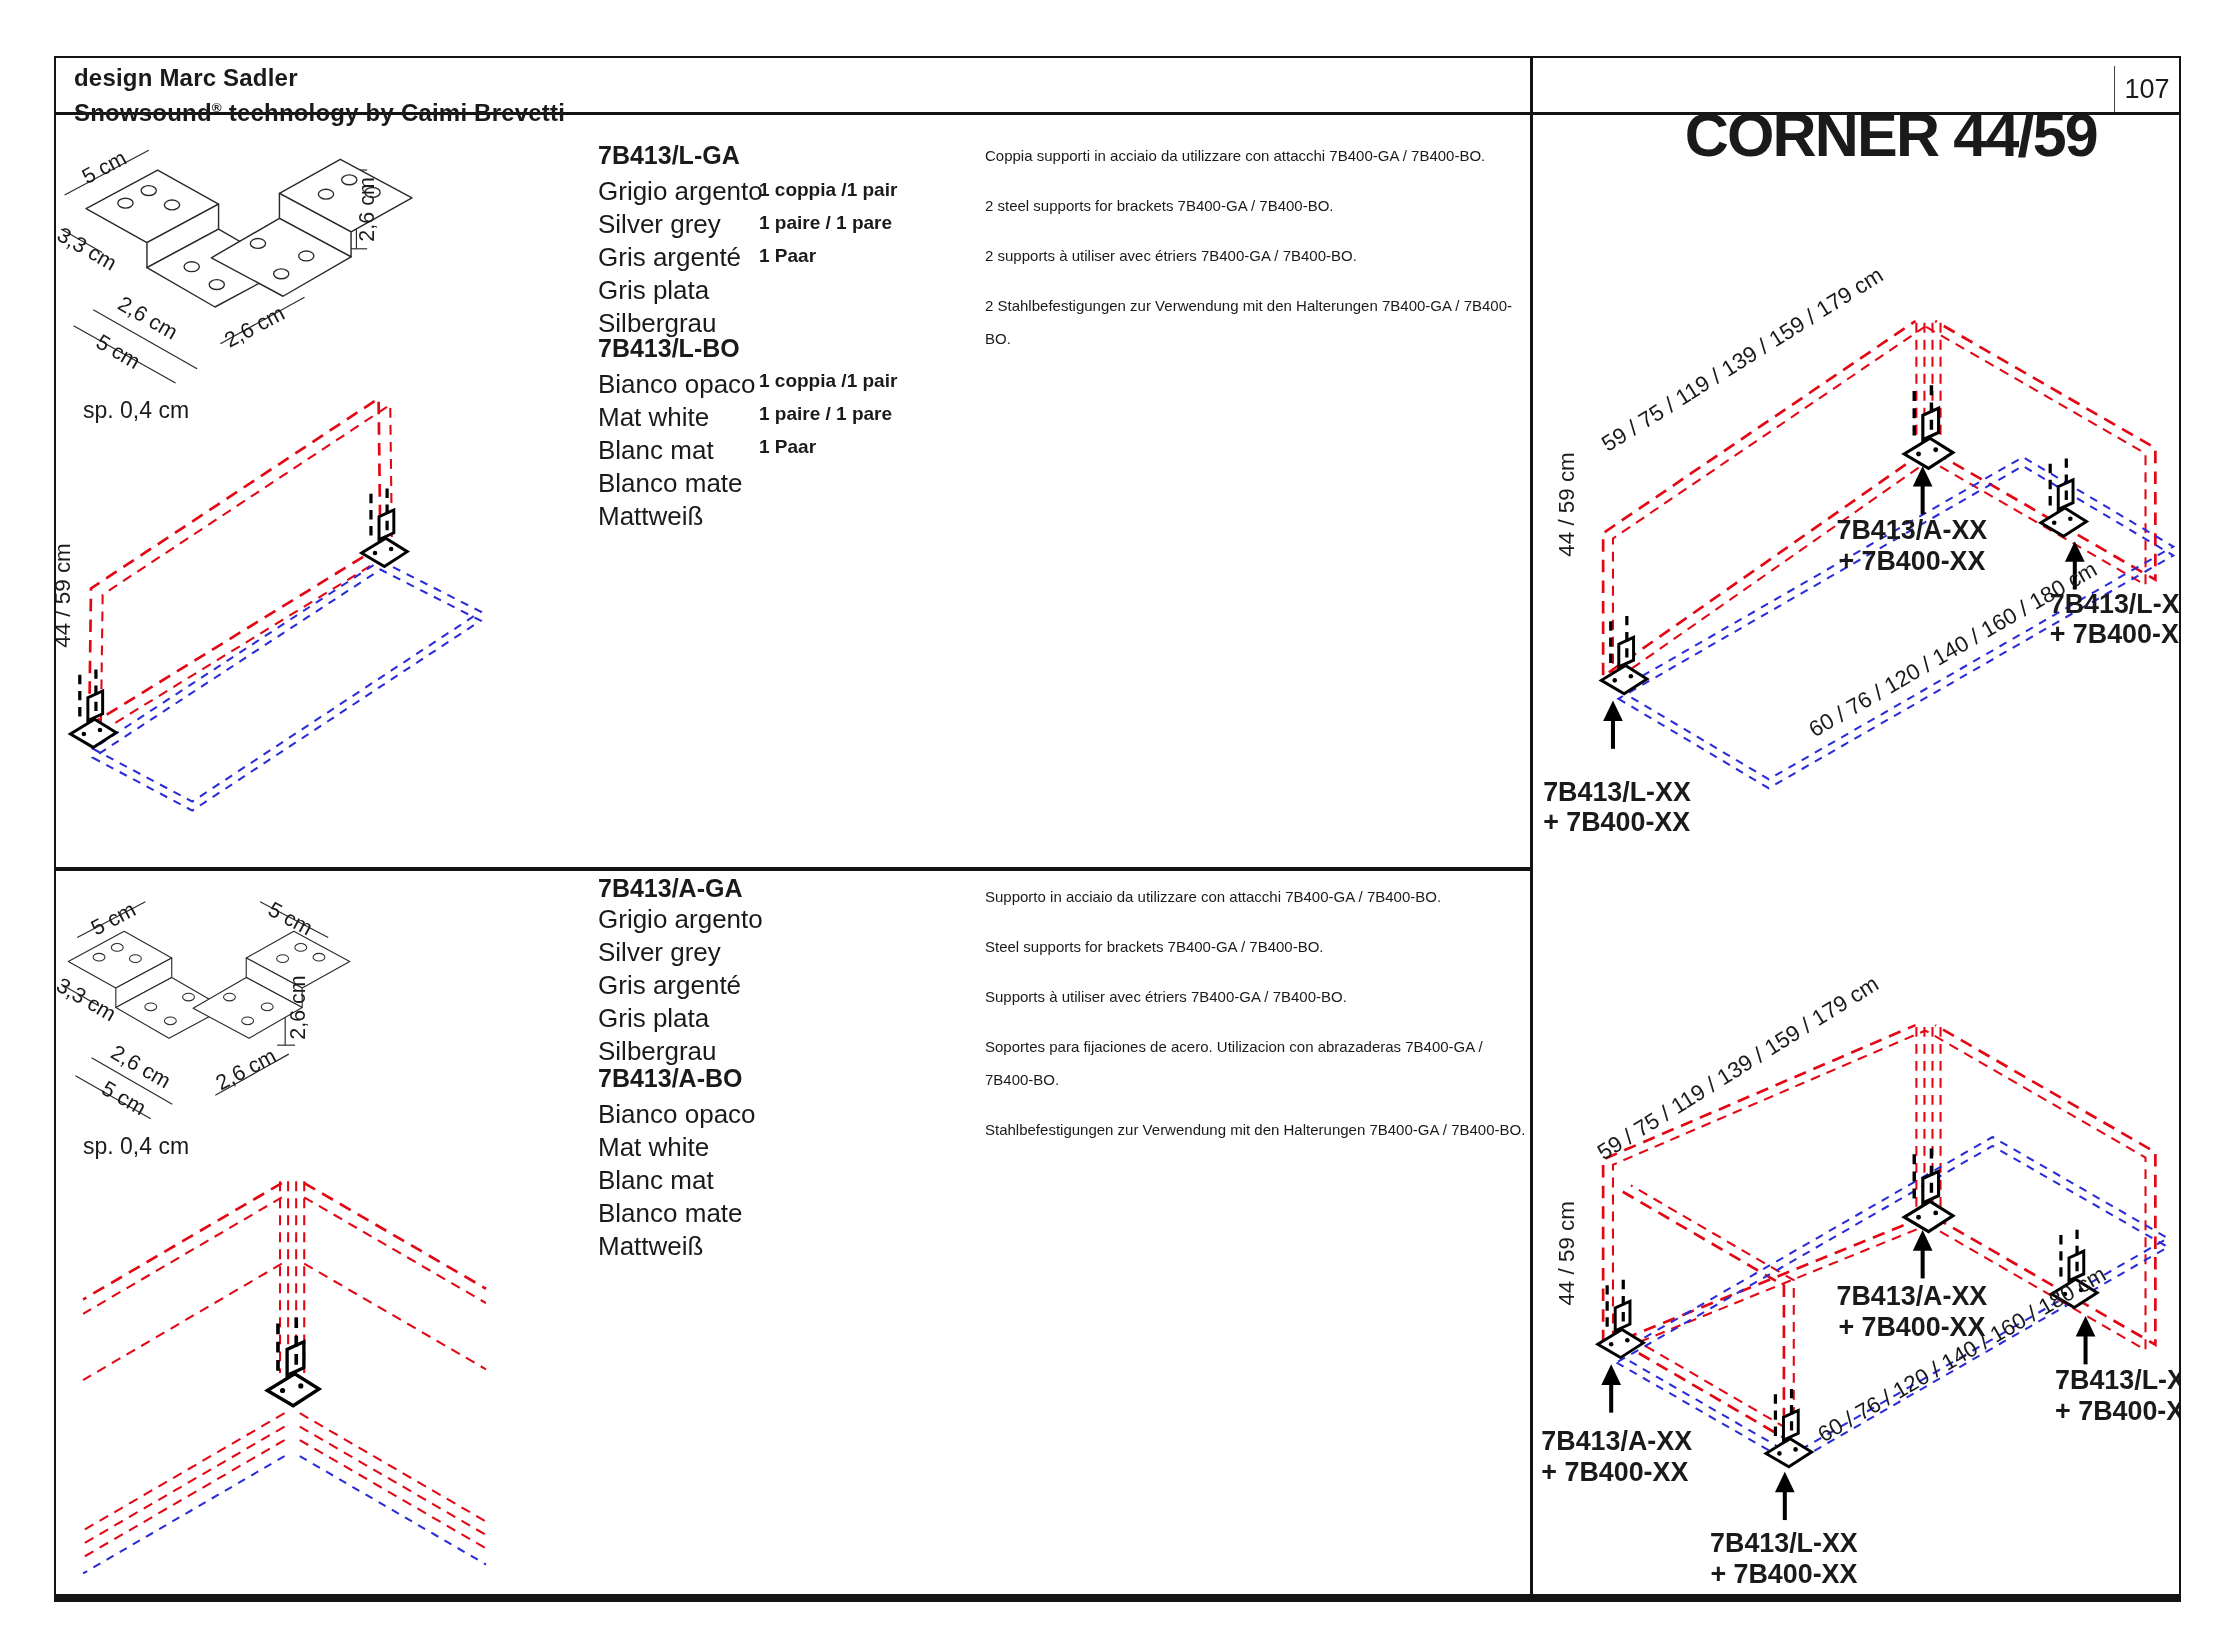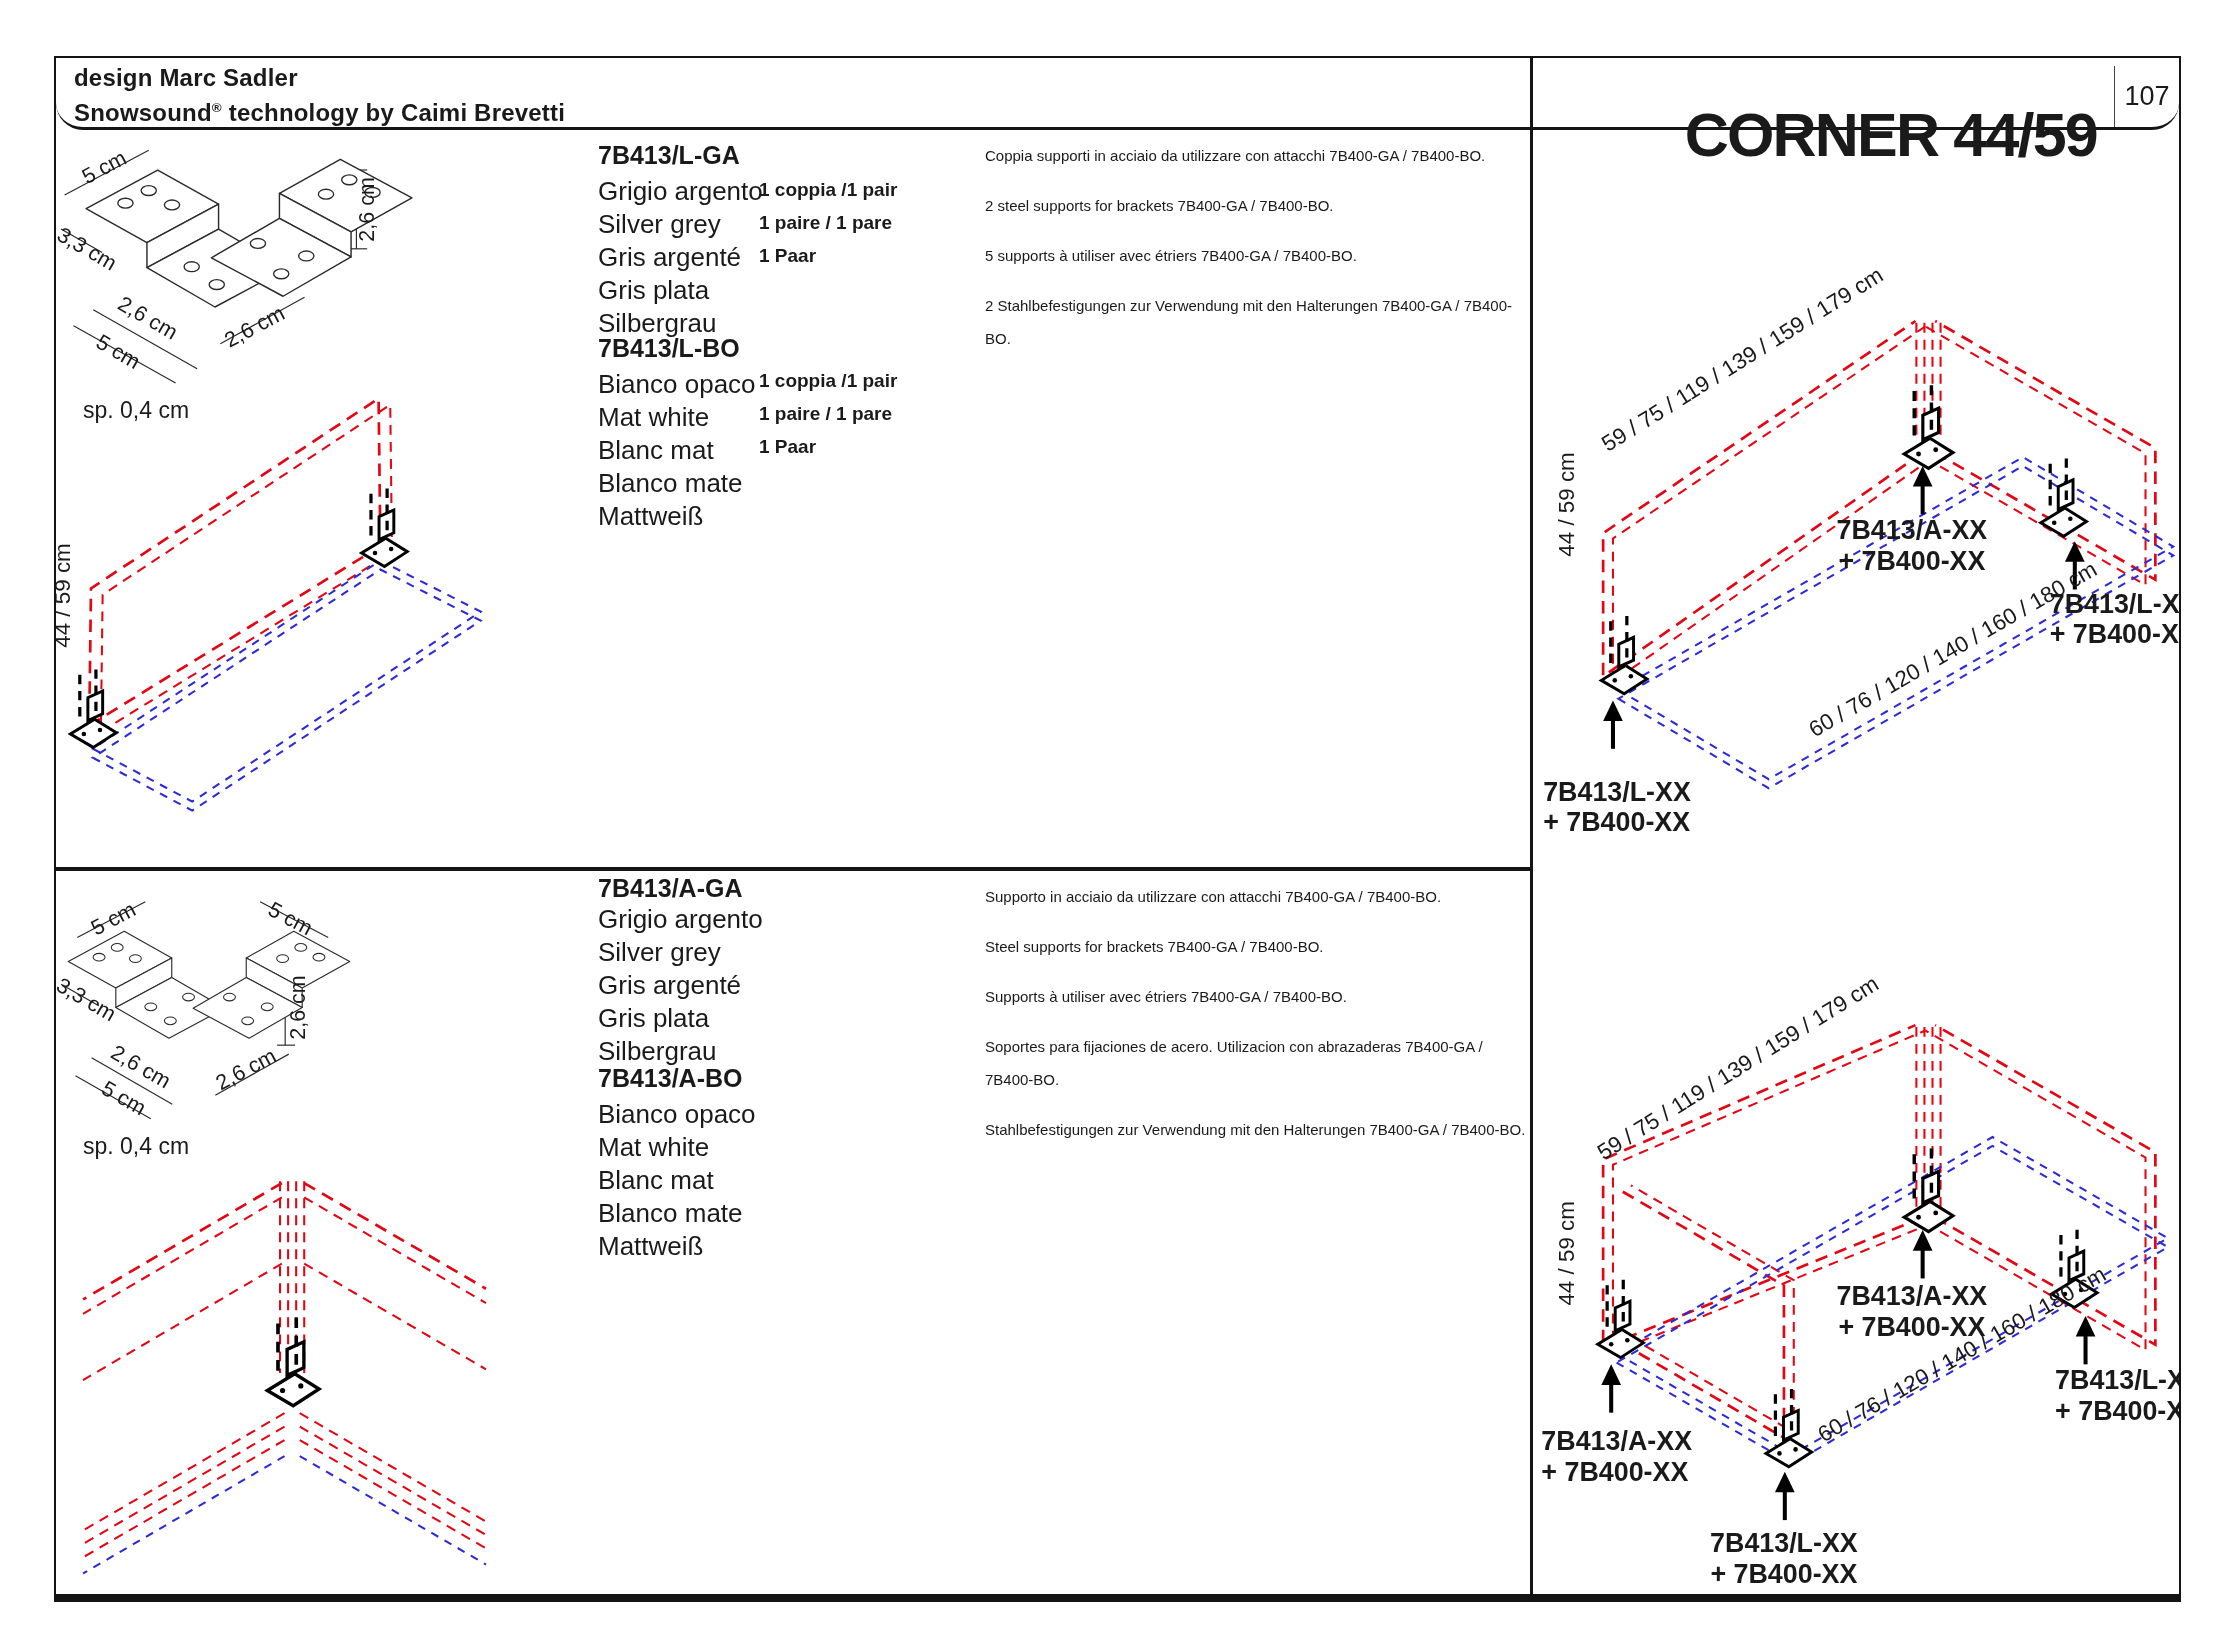--- a/index.html
+++ b/index.html
@@ -1,21 +1,21 @@
 <!DOCTYPE html>
 <html style="font-size:14.3px"><head>
 <meta charset="utf-8">
 <style>
   html,body{margin:0;padding:0;background:#fff;}
   body{width:2239px;height:1650px;font-family:"Liberation Sans","DejaVu Sans",sans-serif;color:#1a1a1a;}
   .page{position:relative;width:2239px;height:1650px;overflow:hidden;background:#fff;}
   .frame{position:absolute;left:54px;top:56px;width:2127px;height:1546px;box-sizing:border-box;
          border:2.7px solid #141414;border-bottom-width:8px;overflow:hidden;}
   
-  .hdr{position:absolute;left:0;top:0;width:100%;height:72px;border-bottom:3.6px solid #141414;box-sizing:border-box;border-radius:27px;}
+  .hdr{position:absolute;left:0;top:0;width:100%;height:57px;border-bottom:3.6px solid #141414;box-sizing:border-box;}
   .hdr-left{position:absolute;left:18px;top:4.5px;font-size:24px;font-weight:bold;line-height:30px;letter-spacing:0.2px;}
   .reg{font-size:13.4px;vertical-align:super;}
   .hdr-title{position:absolute;right:82px;top:0;height:68px;display:flex;align-items:center;
              font-size:61px;font-weight:bold;letter-spacing:-1.8px;white-space:nowrap;margin-top:43px;}
   .pagecell{position:absolute;right:0;top:8px;bottom:0;width:64px;border-left:1.8px solid #444;
             display:flex;align-items:center;justify-content:center;font-size:27px;}
   
   .vdiv{position:absolute;left:1474px;top:0;bottom:0;width:2.7px;background:#141414;}
   .hdiv{position:absolute;left:0;top:809px;width:1474px;height:3.6px;background:#141414;}
   
@@ -145,21 +145,21 @@
     </div>
     <div class="qty" style="top:306px">
       <div>1 coppia /1 pair</div>
       <div>1 paire / 1 pare</div>
       <div>1 Paar</div>
     </div>
 
     <div class="desc" style="top:81px">
       <p>Coppia supporti in acciaio da utilizzare con attacchi 7B400-GA / 7B400-BO.</p>
       <p>2 steel supports for brackets 7B400-GA / 7B400-BO.</p>
-      <p>5 supports à utiliser avec étriers 7B400-GA / 7B400-BO.</p>
+      <p>2 supports à utiliser avec étriers 7B400-GA / 7B400-BO.</p>
       <p>2 Stahlbefestigungen zur Verwendung mit den Hal­terungen 7B400-GA / 7B400-BO.</p>
     </div>
 
     <svg style="left:4.5px;top:833px" width="296" height="242" viewBox="0 0 330 270">
       <g>
         <path class="thin" d="M18,52 L94,12"></path>
         <path class="thin" d="M222,12 L298,52"></path>
         <path class="thin" d="M0,104 L42,128"></path>
         <path class="thin" d="M34,186 L124,238"></path>
         <path class="thin" d="M16,206 L100,254"></path>

